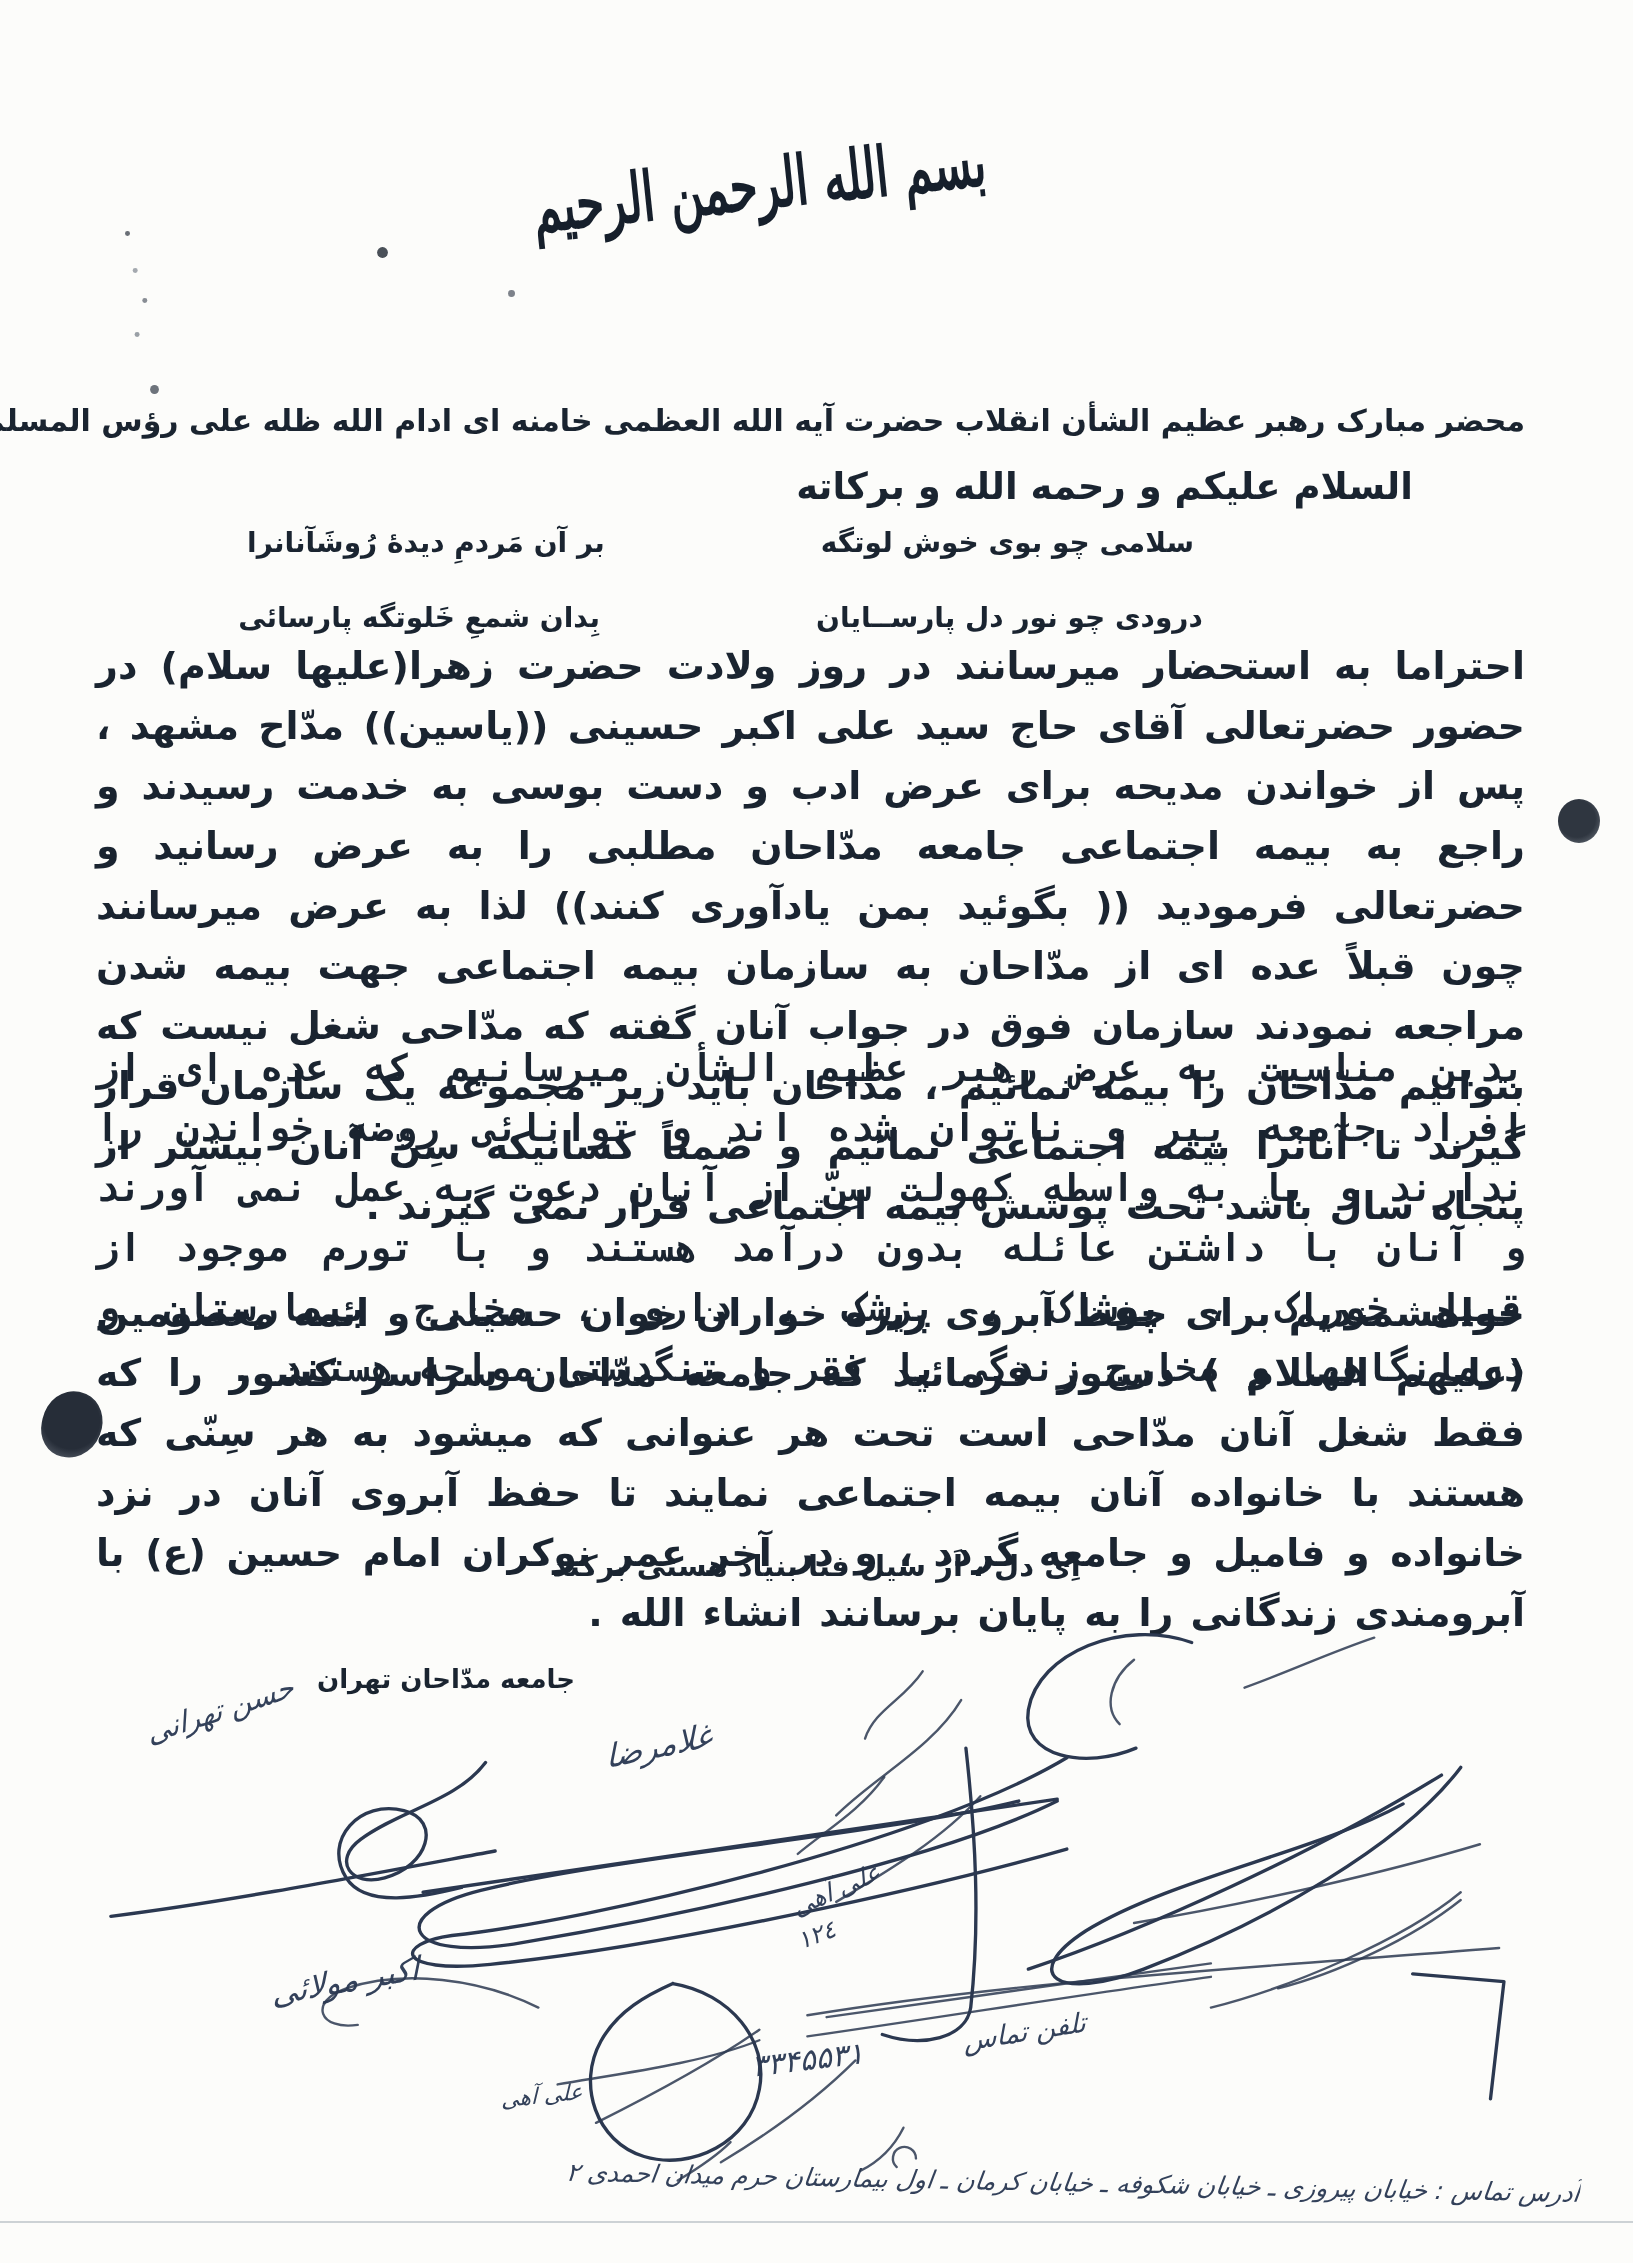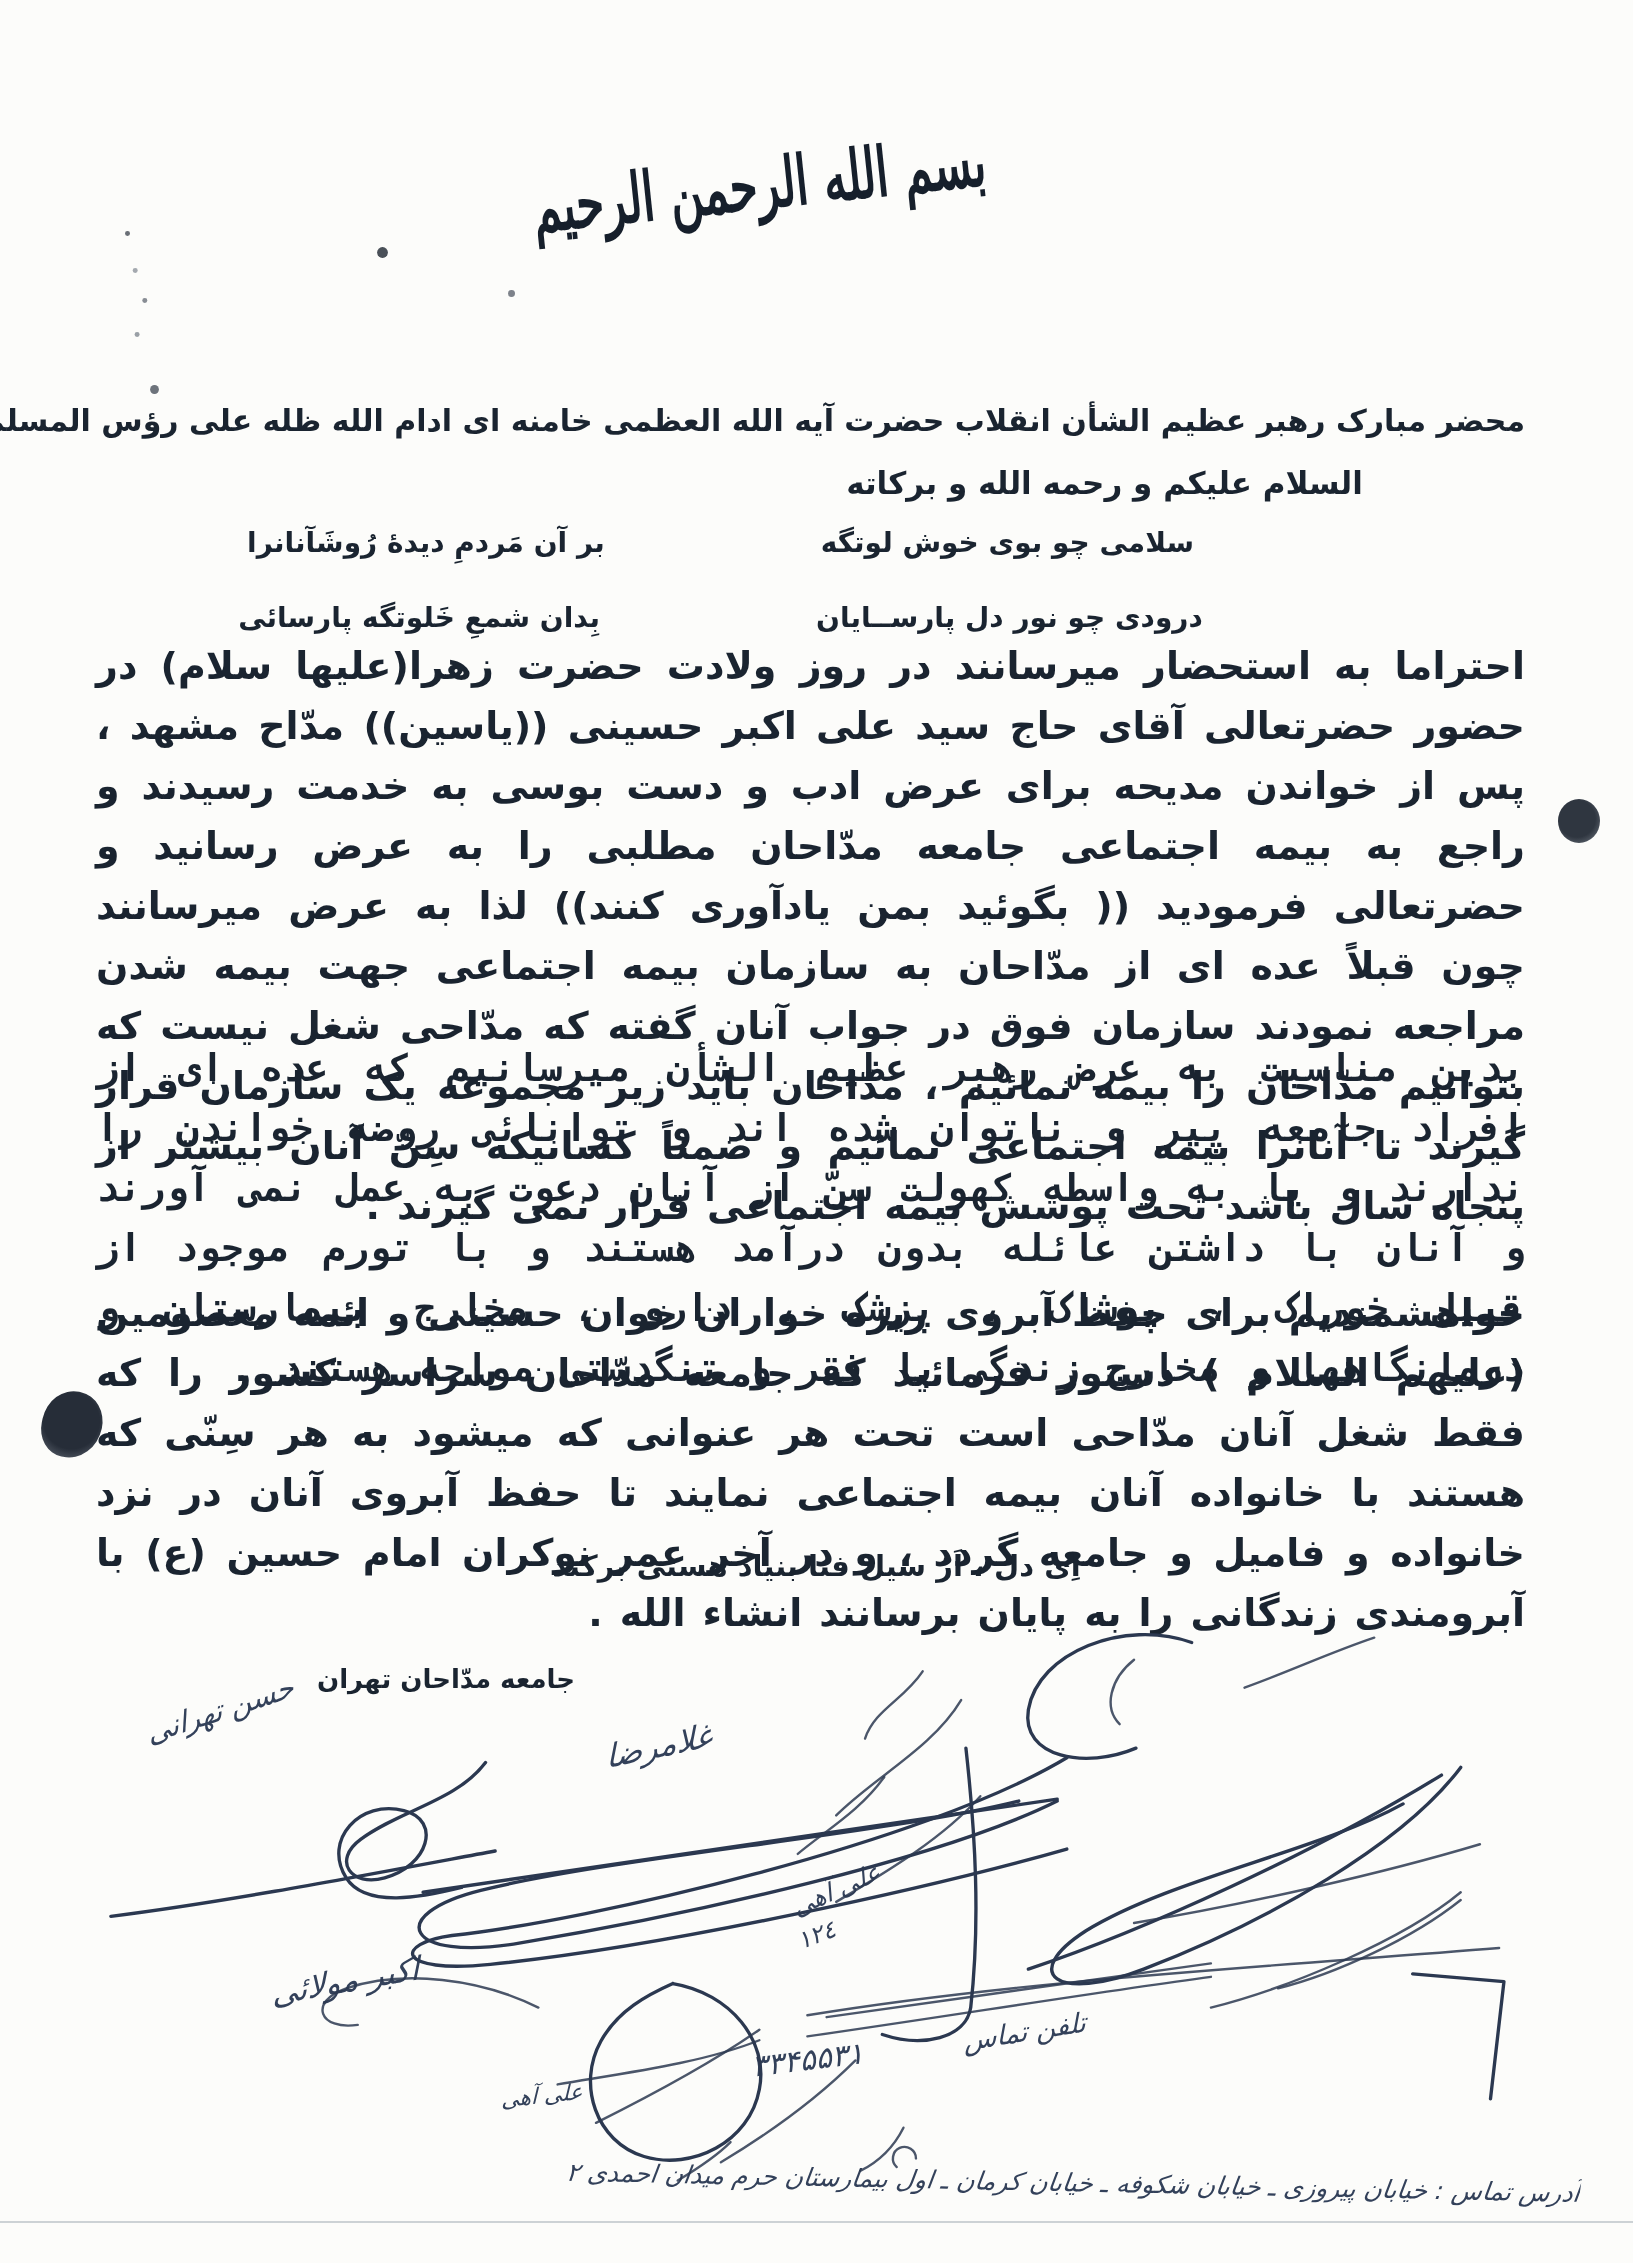--- a/index.html
+++ b/index.html
@@ -27,21 +27,21 @@
     color:#161f2b;
     letter-spacing:-1.9px;
   }
   .addressee{
     position:absolute;top:403px;right:108px;left:108px;
     text-align:center;font-weight:bold;font-size:30px;
     white-space:nowrap;
   }
   .salam{
     position:absolute;top:465px;left:576px;right:0;
-    text-align:center;font-weight:bold;font-size:31px;
+    text-align:center;font-weight:bold;font-size:37px;
   }
   .couplet{
     position:absolute;left:0;right:0;
     display:flex;justify-content:center;
     direction:rtl;
     font-weight:bold;font-size:28px;
     white-space:nowrap;
   }
   .couplet-1{top:526px;gap:216px;right:192px;}
   .couplet-2{top:601px;gap:216px;right:192px;}

